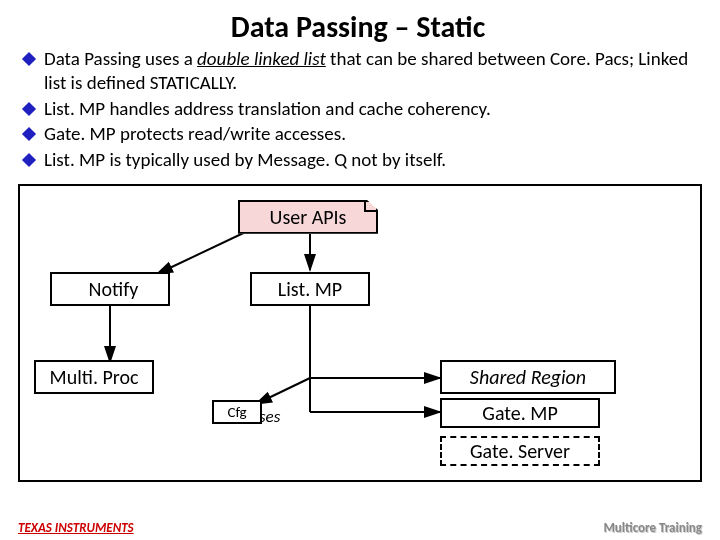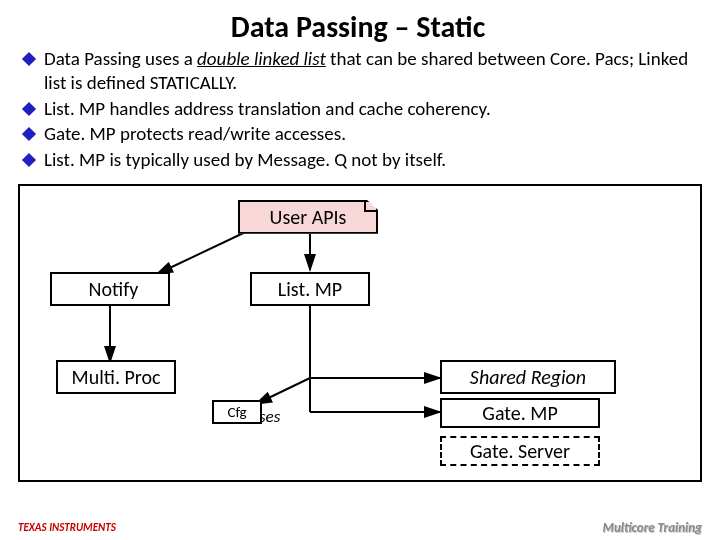--- a/index.html
+++ b/index.html
@@ -66,22 +66,22 @@
   .footer {
     position: absolute;
     bottom: 2px; left: 0; right: 0;
     height: 22px;
     display: flex;
     justify-content: space-between;
     align-items: center;
     padding: 0 18px;
     font-size: 12px;
   }
-  .ti-logo { color: #c00; font-style: italic; font-weight: bold; font-size: 11px; }
-  .mct { color: #888; font-weight: bold; font-size: 13px; text-shadow: 1px 1px 0 #ccc; font-style: italic; }
+  .ti-logo { color: #c00; font-style: italic; font-weight: bold; font-size: 13px; text-decoration: underline; }
+  .mct { color: #888; font-weight: bold; font-size: 13px; text-shadow: 1px 1px 0 #ccc; }
 </style>
 </head>
 <body>
 
 <div class="title">Data Passing – Static</div>
 
 <div class="bullets">
   <div class="bullet">
     <span class="diamond"></span>
     <span>
@@ -126,21 +126,21 @@
 
   <div class="box pale-red" style="left:218px; top:14px; width:140px; height:34px; clip-path: polygon(0 0, 92% 0, 100% 30%, 100% 100%, 0 100%);">User APIs</div>
 
   <div style="position:absolute; left:344px; top:14px; width:14px; height:12px; border-left:2px solid #000; border-bottom:2px solid #000;"></div>
 
   <div class="box" style="left:30px; top:86px; width:120px; height:34px;padding-left:7px;">Notify</div>
   <div class="box" style="left:230px; top:86px; width:120px; height:34px;">List. MP</div>
 
   <div class="label" style="left:92px; top:136px;">Uses</div>
 
-  <div class="box" style="left:36px; top:174px; width:120px; height:34px;">Multi. Proc</div>
+  <div class="box" style="left:14px; top:174px; width:120px; height:34px;">Multi. Proc</div>
 
   <div class="label" style="left:228px; top:172px;">Uses</div>
 
   <div class="box" style="left:420px; top:174px; width:176px; height:34px;font-style:italic;">Shared Region</div>
   <div class="box" style="left:420px; top:212px; width:160px; height:30px;">Gate. MP</div>
   <div class="box dashed" style="left:420px; top:250px; width:160px; height:30px;">Gate. Server</div>
 
   <div class="box" style="left:192px; top:214px; width:50px; height:24px; font-size:15px;">Cfg</div>
 </div>
 

